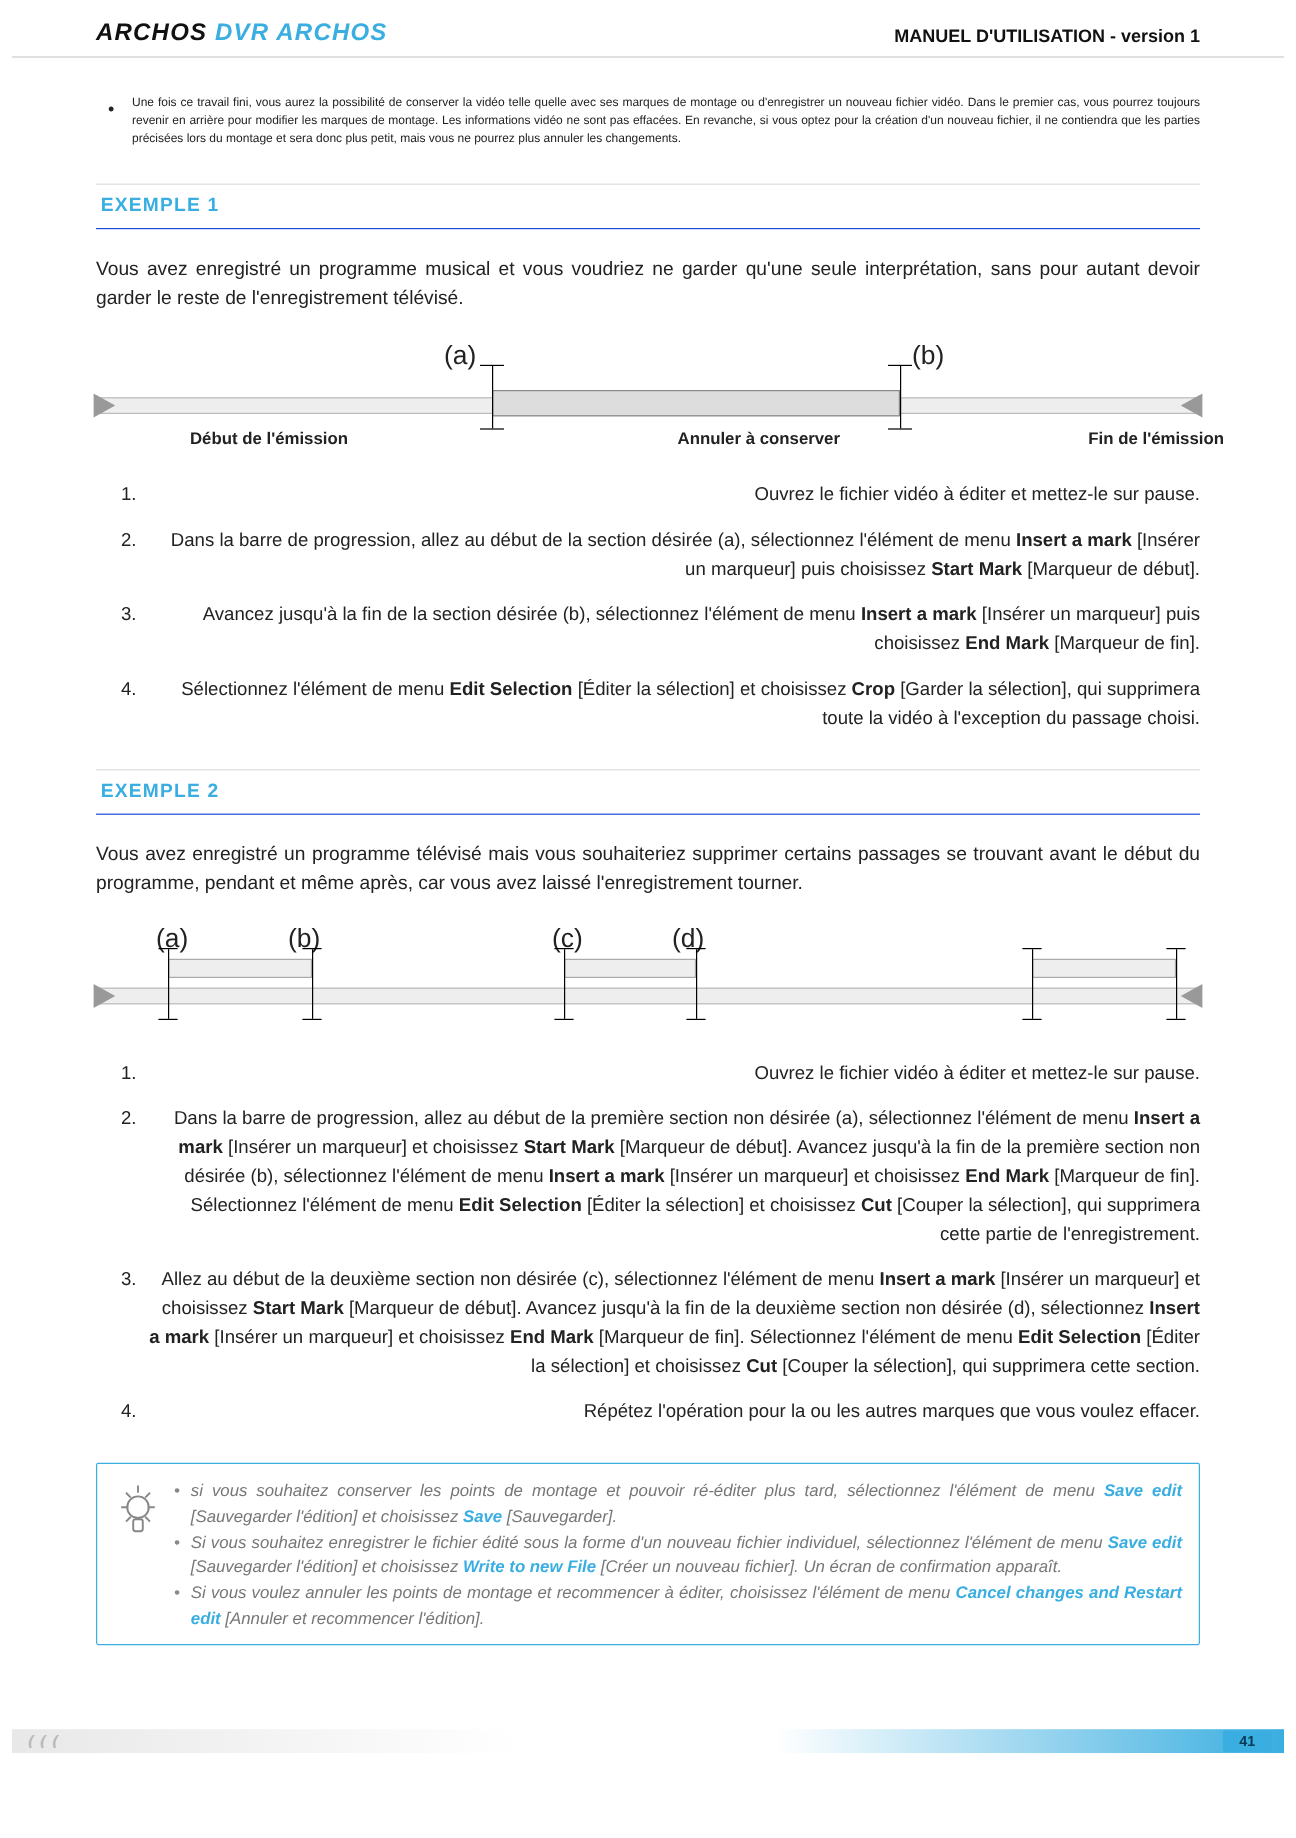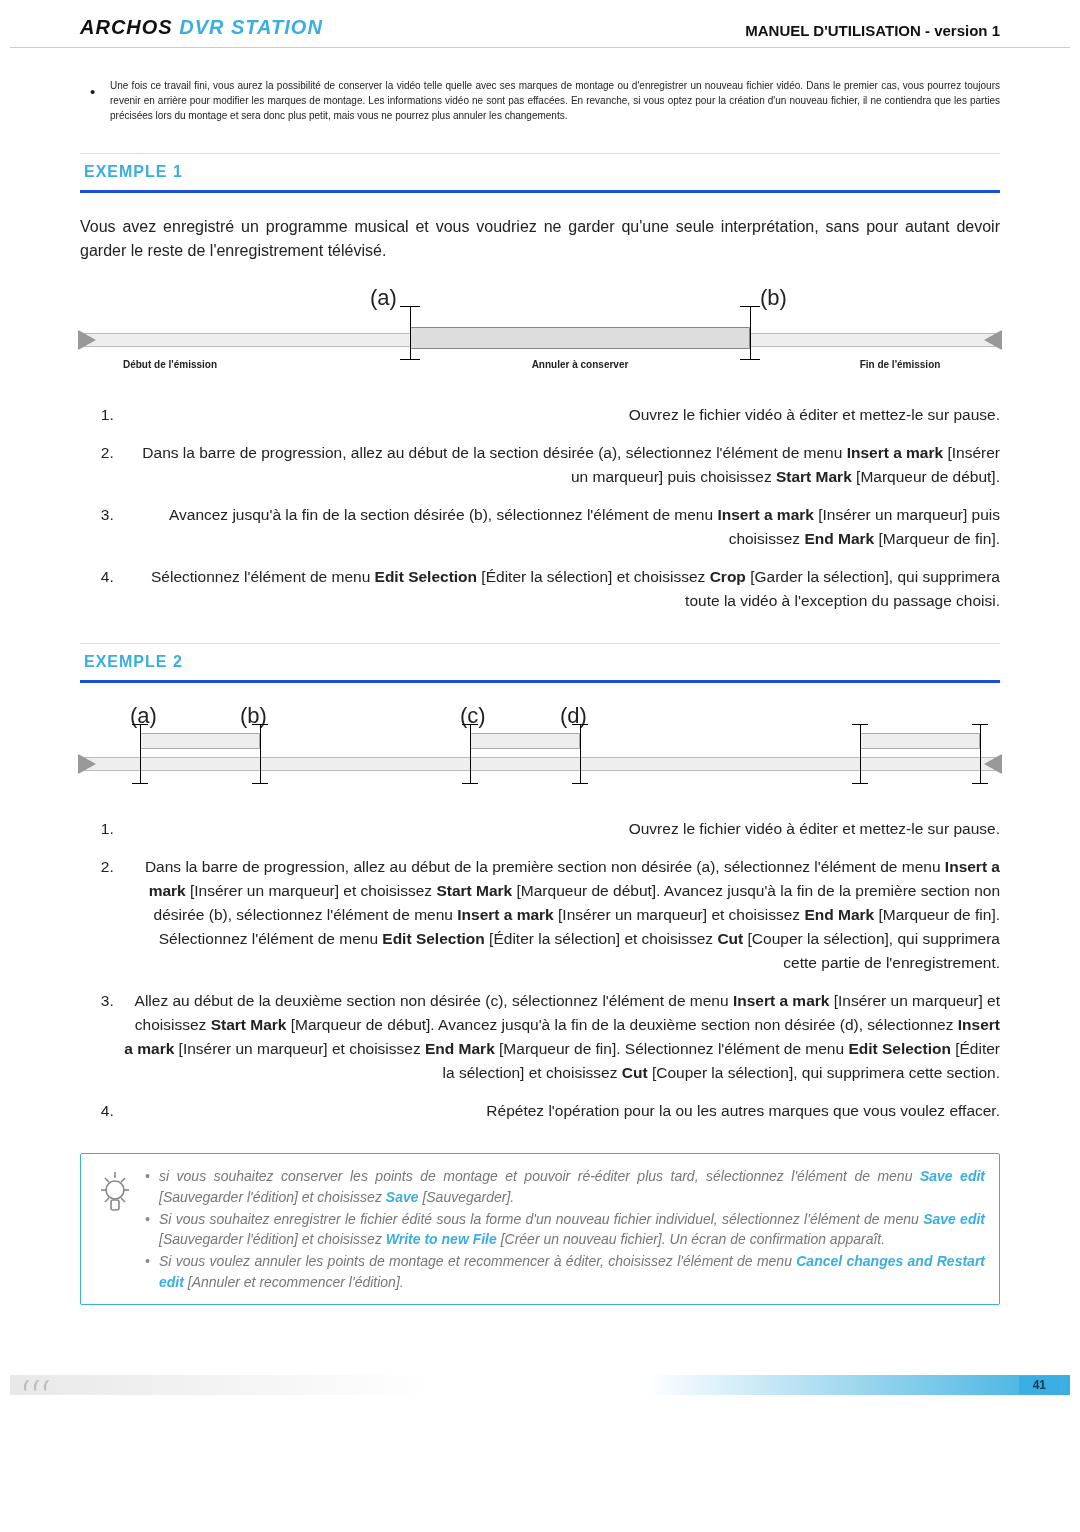--- a/index.html
+++ b/index.html
@@ -33,21 +33,21 @@
   .intro-bullet .dot { width: 20px; padding-top:3px; }
   .intro-bullet .txt { flex: 1; text-align: justify; font-size: 10px; }
 
   .section-title {
     color: #3aaee0;
     font-weight: 700;
     letter-spacing: 1px;
     font-size: 16px;
     padding: 6px 4px;
     border-top: 1px solid #ddd;
-    border-bottom: 3px solid #1d4ed8;
+    border-bottom: 1px solid #1d4ed8;
     margin: 12px 0 22px 0;
   }
   p.para { margin: 10px 0 20px 0; text-align: justify; font-size: 16px; }
 
   
   .timeline1 { position: relative; height: 90px; margin: 30px 0 6px 0; }
   .t1-track {
     position: absolute; left: 0; right: 0; top: 40px; height: 14px;
     background: #eee; border: 1px solid #bbb;
   }
@@ -66,21 +66,21 @@
   }
   .t1-marker:before {
     content: ""; position: absolute; top: -1px; left: -10px;
     width: 20px; height: 1px; background: #000;
   }
   .t1-marker:after {
     content: ""; position: absolute; bottom: -1px; left: -10px;
     width: 20px; height: 1px; background: #000;
   }
   .t1-label { position: absolute; top: -12px; font-size: 22px; }
-  .t1-caption { position: absolute; top: 64px; font-weight: 700; font-size: 10px; width: 240px; text-align: center; }
+  .t1-caption { position: absolute; top: 64px; font-weight: 700; font-size: 14px; width: 240px; text-align: right; }
 
   ol.steps { margin: 20px 0 30px 38px; text-align: right; }
   ol.steps li { margin: 14px 0; padding-left: 4px; font-size: 15.5px; line-height: 1.55; }
   ol.steps li::marker { font-size: 15.5px; }
   b { font-weight: 700; }
 
   
   .timeline2 { position: relative; height: 90px; margin: 24px 0 6px 0; }
   .t2-label { position: absolute; top: -8px; font-size: 22px; }
   .t2-seg {
@@ -142,21 +142,21 @@
   .footer .pg { background:#3aaee0; color:#073b55; font-weight:700; padding:2px 14px; border-radius:2px;}
   .footer .ll { color:#bbb; font-style:italic; }
 </style>
 </head>
 <body>
 
 <div class="page">
   <div class="header">
     <div class="brand">
       <span class="archos">ARCHOS</span>
-      <span class="dvr">DVR STATION</span>
+      <span class="dvr">DVR ARCHOS</span>
     </div>
     <div class="doc-title">MANUEL D'UTILISATION - version 1</div>
   </div>
 
   <div class="content">
 
     <div class="intro-bullet">
       <div class="dot">•</div>
       <div class="txt">Une fois ce travail fini, vous aurez la possibilité de conserver la vidéo telle quelle avec ses marques de montage ou d'enregistrer un nouveau fichier vidéo. Dans le premier cas, vous pourrez toujours revenir en arrière pour modifier les marques de montage. Les informations vidéo ne sont pas effacées. En revanche, si vous optez pour la création d'un nouveau fichier, il ne contiendra que les parties précisées lors du montage et sera donc plus petit, mais vous ne pourrez plus annuler les changements.</div>
     </div>
@@ -179,20 +179,21 @@
     </div>
 
     <ol class="steps">
       <li>Ouvrez le fichier vidéo à éditer et mettez-le sur pause.</li>
       <li>Dans la barre de progression, allez au début de la section désirée (a), sélectionnez l'élément de menu <b>Insert a mark</b> [Insérer un marqueur] puis choisissez <b>Start Mark</b> [Marqueur de début].</li>
       <li>Avancez jusqu'à la fin de la section désirée (b), sélectionnez l'élément de menu <b>Insert a mark</b> [Insérer un marqueur] puis choisissez <b>End Mark</b> [Marqueur de fin].</li>
       <li>Sélectionnez l'élément de menu <b>Edit Selection</b> [Éditer la sélection] et choisissez <b>Crop</b> [Garder la sélection], qui supprimera toute la vidéo à l'exception du passage choisi.</li>
     </ol>
 
     <div class="section-title">EXEMPLE 2</div>
+    <p class="para">Vous avez enregistré un programme télévisé mais vous souhaiteriez supprimer certains passages se trouvant avant le début du programme, pendant et même après, car vous avez laissé l'enregistrement tourner.</p>
 
     <div class="timeline2">
       <div class="t2-label" style="left:50px;">(a)</div>
       <div class="t2-label" style="left:160px;">(b)</div>
       <div class="t2-label" style="left:380px;">(c)</div>
       <div class="t2-label" style="left:480px;">(d)</div>
 
       <div class="t2-seg" style="left:60px; width:120px;"></div>
       <div class="t2-seg" style="left:390px; width:110px;"></div>
       <div class="t2-seg" style="left:780px; width:120px;"></div>

